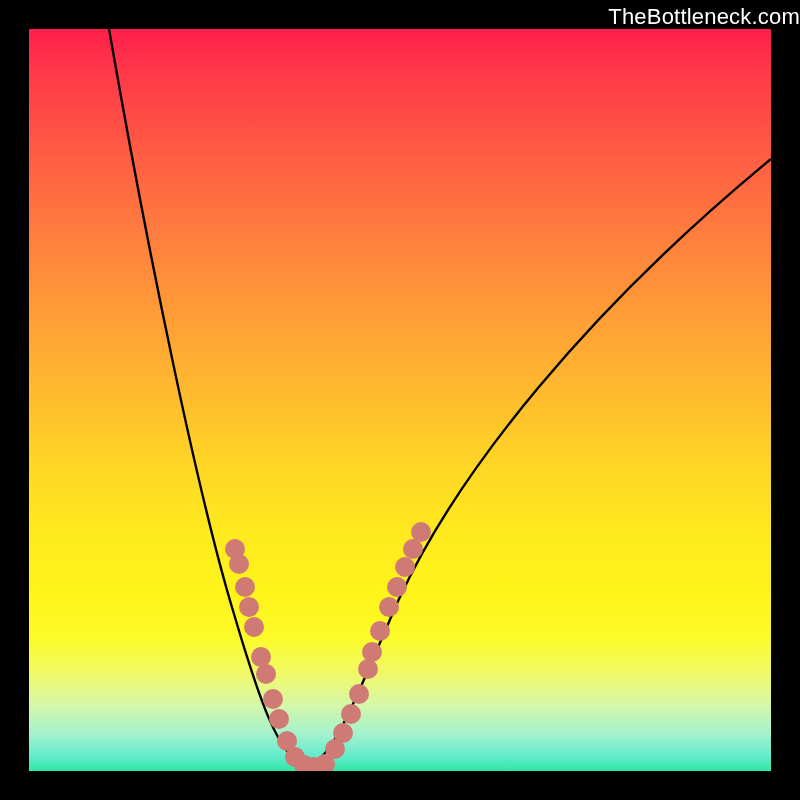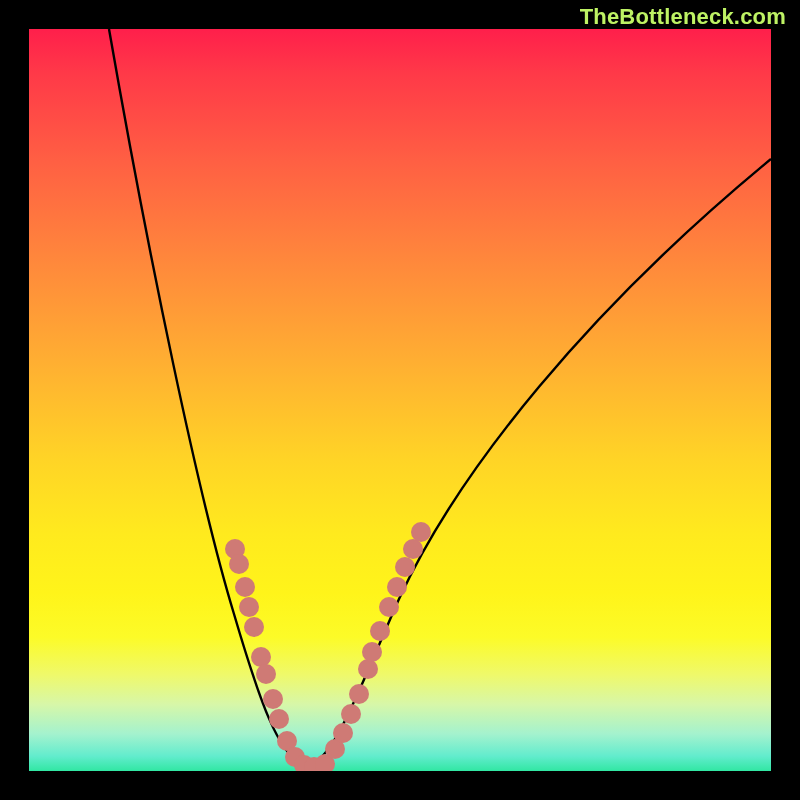--- a/index.html
+++ b/index.html
@@ -43,25 +43,25 @@
   svg.curve {
     position: absolute;
     left: 0; top: 0;
   }
   .dot {
     fill: #cf7a75;
   }
   .attrib {
     position: absolute;
     top: 4px;
-    right: 14px;
-    color: #bef264;
+    right: 0;
+    color: #ffffff;
     font-size: 22px;
     letter-spacing: 0.2px;
-    font-weight: 700;
+    font-weight: 400;
   }
 </style>
 </head>
 <body>
 
 <div class="frame">
   <div class="grad"></div>
   <svg class="curve" width="742" height="742" viewBox="0 0 742 742">
     <path d="M 80 0
              C 120 230, 170 470, 205 585

